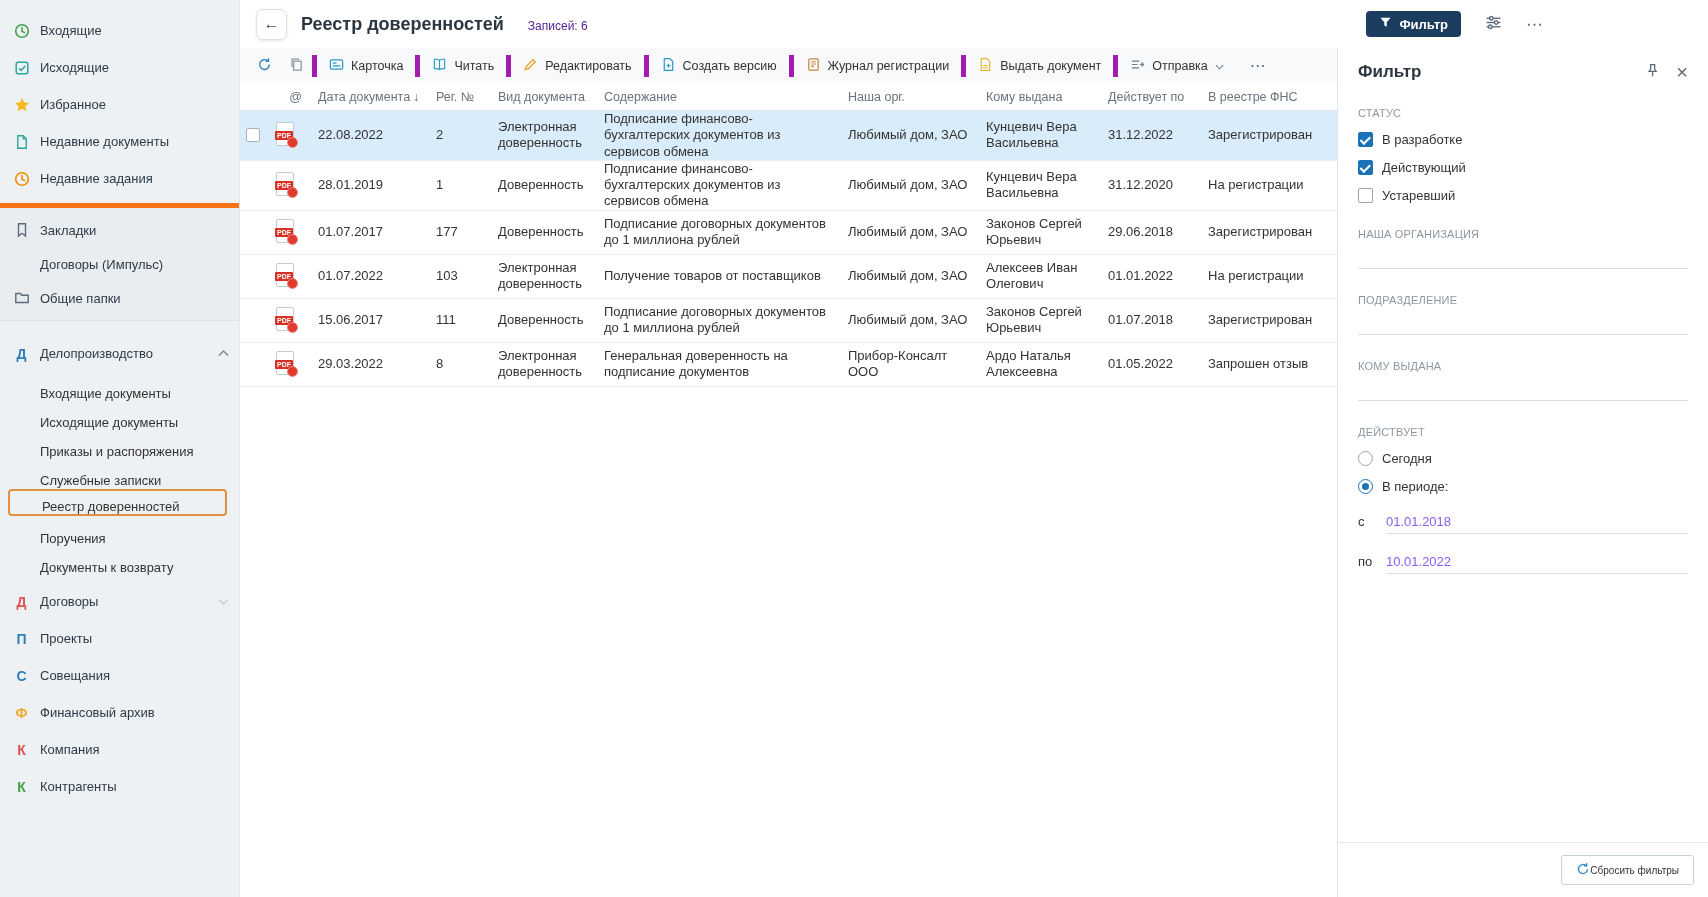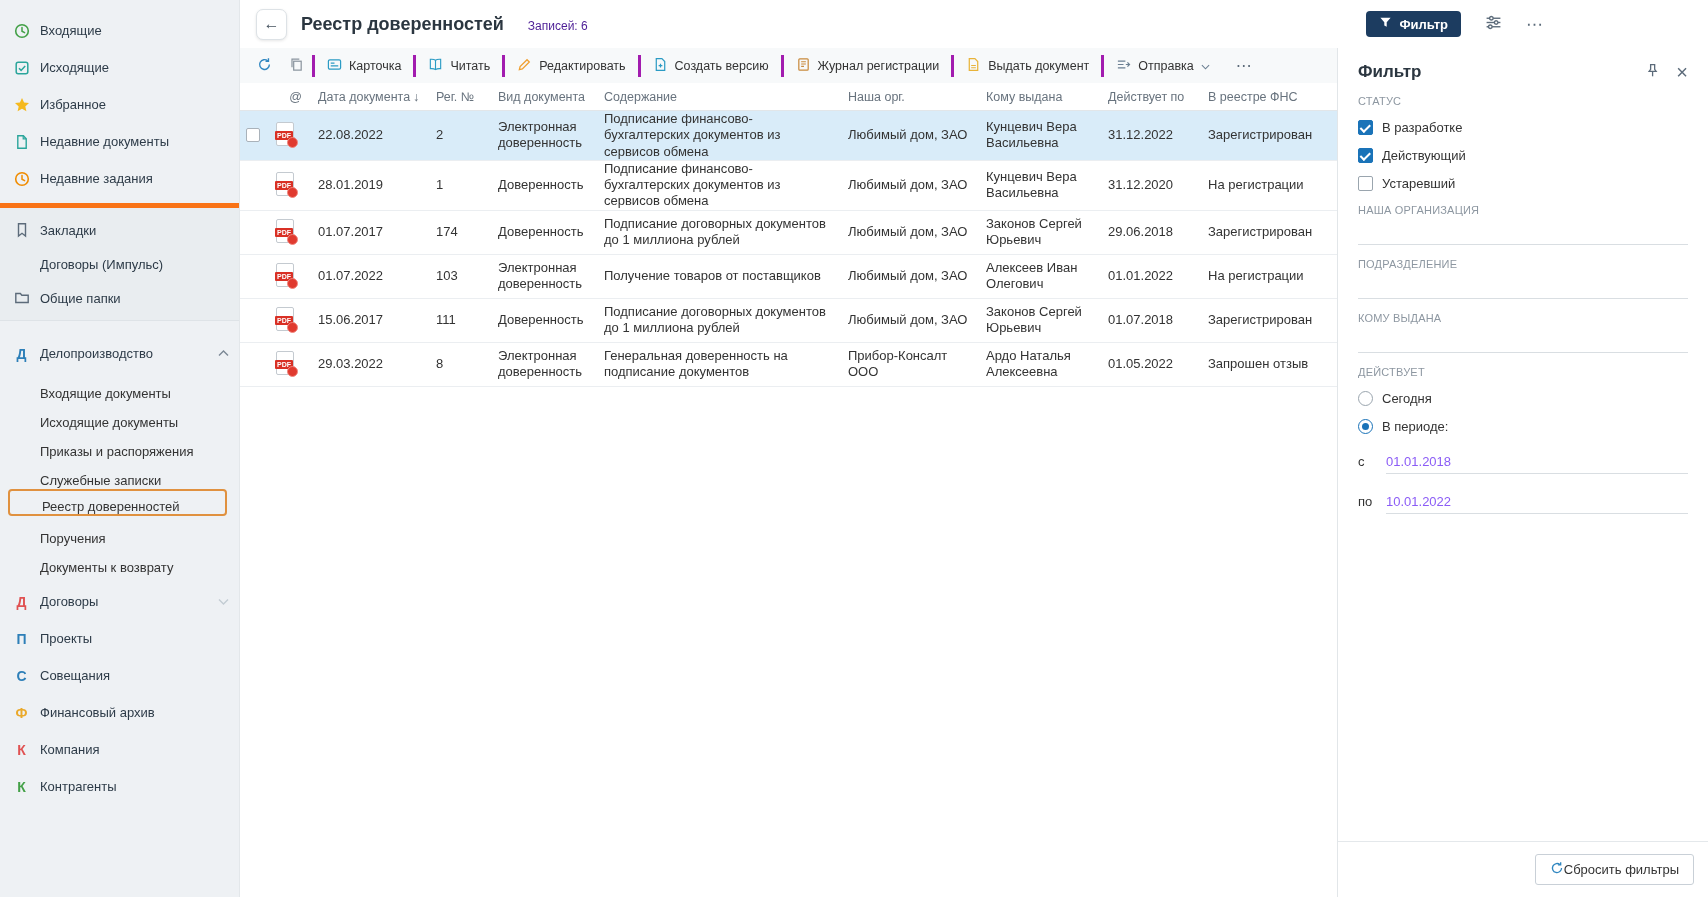--- a/index.html
+++ b/index.html
@@ -37,21 +37,21 @@
   .hicon { display:flex; align-items:center; cursor:pointer; color:#5c6b7a; }
   .dots { font-size:17px; color:#5c6b7a; letter-spacing:1px; cursor:pointer; line-height:1; }
 
   .content-row { flex:1; display:flex; min-height:0; }
   .main { flex:1; display:flex; flex-direction:column; min-width:0; background:#fff; }
 
   
   .toolbar { height:35px; flex:0 0 35px; background:#f7f9fa; display:flex; align-items:center; padding:0 8px; }
   .tico { width:32px; height:24px; display:flex; align-items:center; justify-content:center; cursor:pointer; }
   .tbtn { display:inline-flex; align-items:center; gap:7px; padding:0 12px; height:22px; font-size:12.5px; color:#333;
-          background:none; border:none; border-left:3px solid #a21caf; cursor:pointer; font-family:inherit; white-space:nowrap; }
+          background:none; border:none; border-left:5px solid #a21caf; cursor:pointer; font-family:inherit; white-space:nowrap; }
   .tmore { margin-left:14px; font-size:16px; color:#5c6b7a; cursor:pointer; line-height:1; }
 
   
   .table-wrap { flex:1; overflow:hidden; }
   .grid-head, .grid-row { display:grid; grid-template-columns:26px 52px 118px 62px 106px 244px 138px 122px 100px 1fr; align-items:center; }
   .grid-head { height:28px; color:#68737e; font-size:12.5px; border-bottom:1px solid #e2e6e9; }
   .grid-head > div, .grid-row > div { padding-right:10px; overflow:hidden; }
   .grid-row { min-height:44px; border-bottom:1px solid #ebeef1; cursor:pointer; line-height:1.25; }
   .grid-row.selected { background:#d9ecf9; }
   .cell-check { display:flex; justify-content:center; padding-right:0 !important; }
@@ -66,35 +66,35 @@
   .pdl { position:absolute; left:-1px; top:9px; background:#d93025; color:#fff; font-size:7px; font-weight:700; padding:1px 2px; border-radius:1px; line-height:1; }
   .seal { position:absolute; right:-1px; bottom:0; width:11px; height:11px; background:#e03a2f; border-radius:50%; border:1.5px solid #f0867e; }
 
   
   .fpanel { width:371px; flex:0 0 371px; border-left:1px solid #e2e6e9; display:flex; flex-direction:column; background:#fff; }
   .fbody { flex:1; padding:14px 20px 0 20px; overflow:hidden; }
   .fhead { display:flex; align-items:center; }
   .ftitle { font-size:17px; font-weight:700; color:#2b3640; }
   .fhead .sp { margin-left:auto; display:flex; gap:16px; align-items:center; }
   .close-x { font-size:20px; color:#5c6b7a; cursor:pointer; line-height:1; }
-  .slabel { margin-top:13px; font-size:11px; color:#8d97a1; letter-spacing:.2px; }
+  .slabel { margin-top:25px; font-size:11px; color:#8d97a1; letter-spacing:.2px; }
   .chk-row, .rad-row { display:flex; align-items:center; gap:9px; margin-top:13px; cursor:pointer; }
   .cb { width:15px; height:15px; border:1px solid #9aa5ae; border-radius:2px; background:#fff; display:inline-flex; align-items:center; justify-content:center; flex:0 0 15px; }
   .cb.checked { background:#1a73b8; border-color:#1a73b8; }
   .cb.checked::after { content:""; width:8px; height:4px; border-left:2px solid #fff; border-bottom:2px solid #fff; transform:rotate(-45deg) translate(0,-1px); }
   .radio { width:15px; height:15px; border:1px solid #9aa5ae; border-radius:50%; background:#fff; flex:0 0 15px; }
   .radio.checked { border-color:#1a73b8; }
   .radio.checked::after { content:""; display:block; width:7px; height:7px; margin:3px; border-radius:50%; background:#1a73b8; }
   .fin { width:100%; border:none; border-bottom:1px solid #d9dee2; height:27px; font:inherit; color:#333; outline:none; background:transparent; margin-top:2px; }
   .date-row { display:flex; align-items:baseline; gap:12px; margin-top:16px; }
   .date-lbl { width:16px; color:#333; }
   .date-in { flex:1; border:none; border-bottom:1px solid #d9dee2; height:24px; font:inherit; color:#8b5cf6; outline:none; background:transparent; }
   .fbottom { border-top:1px solid #e4e8eb; padding:12px 14px; display:flex; justify-content:flex-end; }
   .reset-btn { display:inline-flex; align-items:center; gap:0; border:1px solid #c9d0d7; background:#fff; border-radius:3px;
-               padding:6px 14px; font-size:13px; color:#333; cursor:pointer; font-family:inherit; }
+               padding:6px 14px; font-size:10px; color:#333; cursor:pointer; font-family:inherit; }
 </style>
 </head>
 <body>
 
 <div class="app">
 
   <aside class="sidebar">
     <div class="side-group top">
       <div class="side-item">
         <span class="icn">
@@ -391,21 +391,21 @@
           <div class="grid-row">
             <div class="cell-check"></div>
             <div class="cell-icon">
                 <span class="pdficon">
                   <span class="pg"></span>
                   <span class="pdl">PDF</span>
                   <span class="seal"></span>
                 </span>
               </div>
             <div>01.07.2017</div>
-            <div>174</div>
+            <div>177</div>
             <div>Доверенность</div>
             <div>Подписание договорных документов до 1 миллиона рублей</div>
             <div>Любимый дом, ЗАО</div>
             <div>Законов Сергей Юрьевич</div>
             <div>29.06.2018</div>
             <div>Зарегистрирован</div>
           </div>
 
           <div class="grid-row">
             <div class="cell-check"></div>

